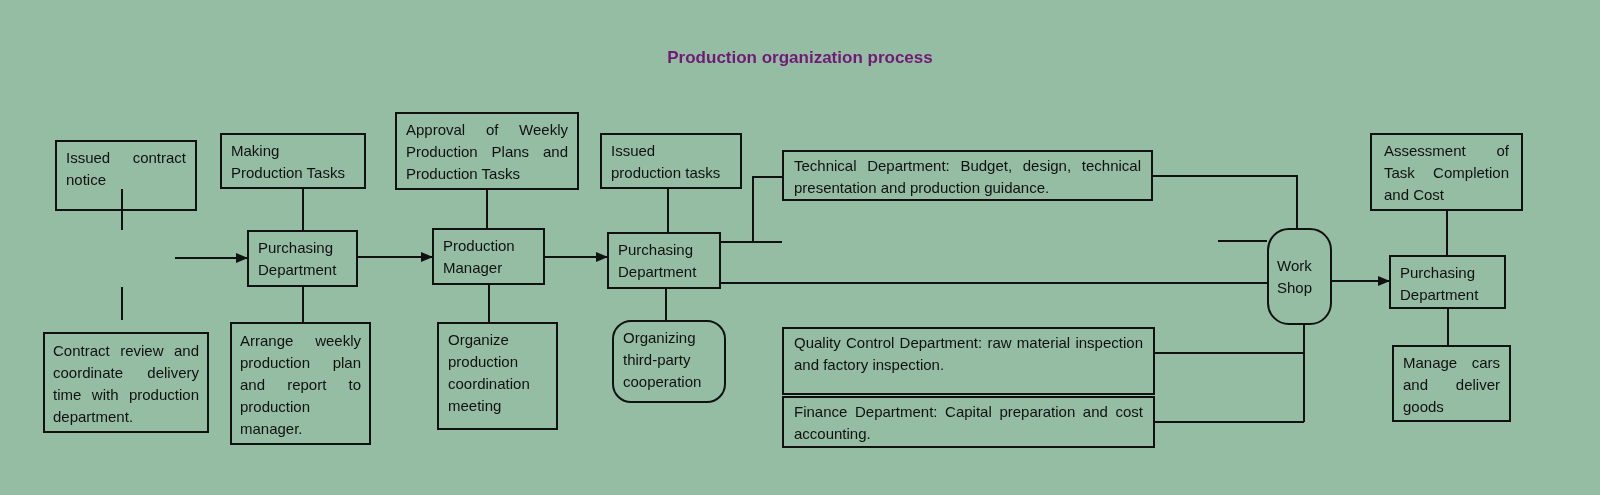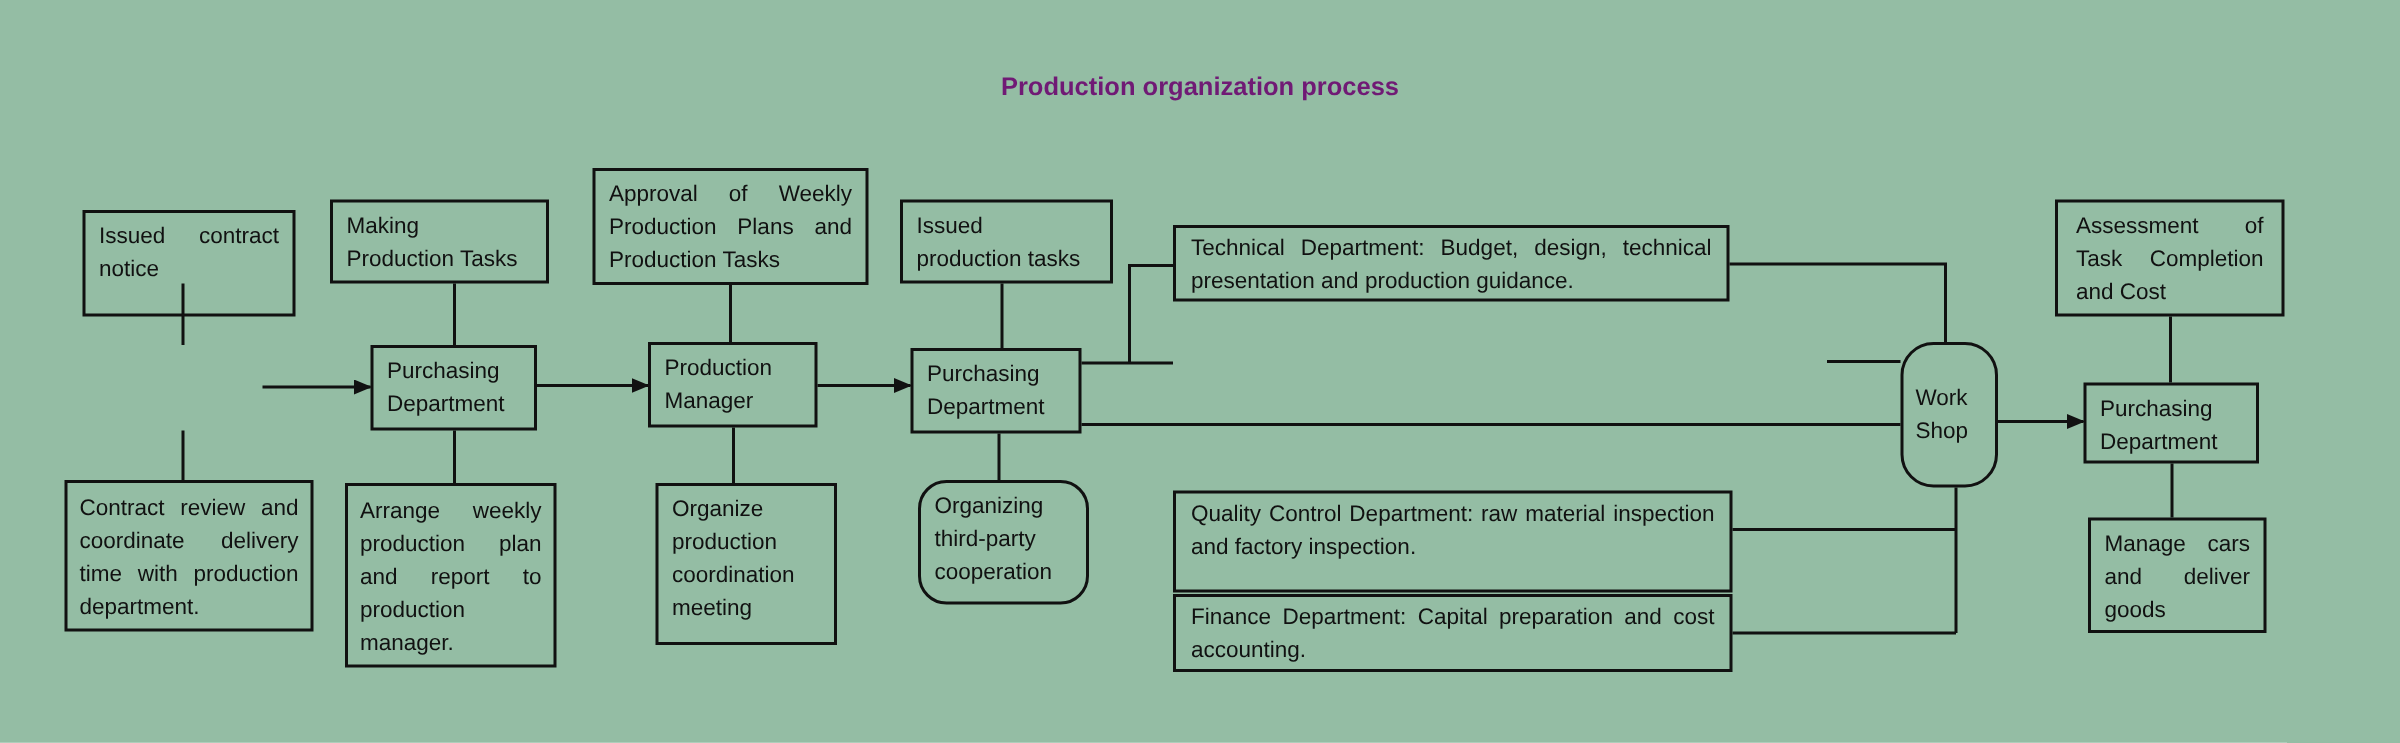--- a/index.html
+++ b/index.html
@@ -25,21 +25,21 @@
     background:transparent;
   }
   .justify { text-align:justify; }
   .prewrap { white-space:pre-line; }
   .center-v { display:flex; align-items:center; }
   svg.connectors { position:absolute; left:0; top:0; }
 
   
   #a1 { left:55px;  top:140px; width:142px; height:71px; }
   #a2 { left:70px;  top:230px; width:105px; height:57px; }
-  #a3 { left:43px;  top:320px; width:166px; height:101px; padding:6px 8px; }
+  #a3 { left:43px;  top:332px; width:166px; height:101px; padding:6px 8px; }
   #b1 { left:220px; top:133px; width:146px; height:56px; }
   #b2 { left:247px; top:230px; width:111px; height:57px; }
   #b3 { left:230px; top:322px; width:141px; height:123px; padding:6px 8px; }
   #c1 { left:395px; top:112px; width:184px; height:78px; }
   #c2 { left:432px; top:228px; width:113px; height:57px; }
   #c3 { left:437px; top:322px; width:121px; height:108px; }
   #d1 { left:600px; top:133px; width:142px; height:56px; }
   #d2 { left:607px; top:232px; width:114px; height:57px; }
   #d3 { left:612px; top:320px; width:114px; height:83px;border-radius:19px; }
   #e1 { left:782px; top:150px; width:371px; height:51px;  padding:3px 10px; }

